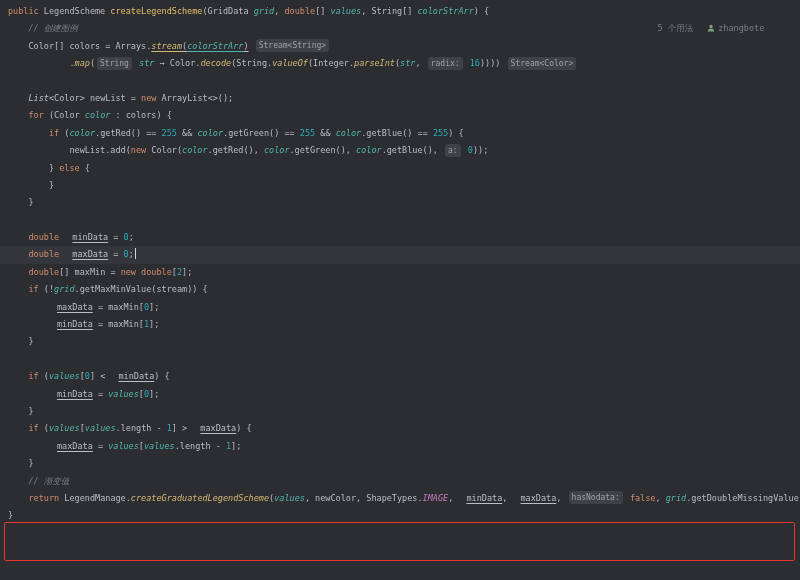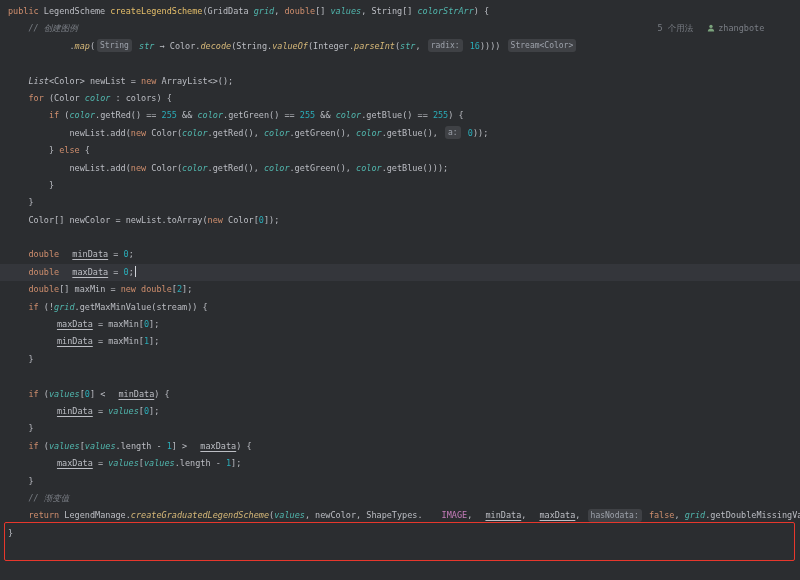--- a/index.html
+++ b/index.html
@@ -15,21 +15,21 @@
   }
   .line{height:17.4px;line-height:17.4px;white-space:pre;padding-left:8px;}
   .line.current{background:var(--linehl,#34363b);}
   .tok{color:var(--fg,#bcbec4);}
   .tok.k{color:var(--kw,#cf8e6d);}
   .tok.n{color:var(--num,#2aacb8);}
   .tok.c{color:var(--cmt,#7a7e85);font-style:italic;}
   .tok.f{color:var(--fn,#e6bf6a);}
   .tok.s{color:var(--sfn,#d5b778);font-style:italic;}
   .tok.a{color:var(--prm,#51b6ad);font-style:italic;}
-  .tok.ct{color:var(--cst,#c77dbb);margin-left:19px;}
+  .tok.ct{color:var(--cst,#c77dbb);font-style:italic;}
   .tok.ti{font-style:italic;}
   .tok.v{text-decoration:underline;text-underline-offset:2px;text-decoration-thickness:1px;padding-left:8px;}
   .tok.u{text-decoration:underline;text-underline-offset:2px;text-decoration-thickness:1px;}
   .tok.h{
     display:inline-block;background:var(--chipbg,#3f4145);color:var(--chipfg,#9da2ab);
     font-size:8px;line-height:11px;padding:1px 3px;border-radius:3px;margin:0 2px;
     vertical-align:0.5px;font-style:normal;
   }
   .caret{display:inline-block;width:1.5px;height:11px;background:var(--caret,#d1d4da);
     vertical-align:-2px;margin-left:1px;}
@@ -52,31 +52,30 @@
   <div class="codevision">
     <span class="cv-usages">5 个用法</span><span class="cv-author"><span class="cv-icon"><svg width="8" height="8" viewBox="0 0 8 8">
             <circle cx="4" cy="2.4" r="1.7" fill="#7ba37c"></circle>
             <path d="M0.8 7.6c0-1.9 1.4-3 3.2-3s3.2 1.1 3.2 3z" fill="#7ba37c"></path>
           </svg></span><span>zhangbote</span></span>
   </div>
   <div class="annotation-box" style="top: 522px; height: 38.8px;"></div>
   <div class="lines">
       <div class="line"><span class="tok k">public </span><span class="tok p">LegendScheme </span><span class="tok f">createLegendScheme</span><span class="tok p">(GridData </span><span class="tok a">grid</span><span class="tok p">, </span><span class="tok k">double</span><span class="tok p">[] </span><span class="tok a">values</span><span class="tok p">, String[] </span><span class="tok a">colorStrArr</span><span class="tok p">) {</span></div>
       <div class="line"><span class="tok c">    // 创建图例</span></div>
+      <div class="line"><span class="tok p">    Color[] colors = Arrays.</span><span class="tok s u">stream</span><span class="tok p u">(</span><span class="tok a u">colorStrArr</span><span class="tok p u">)</span><span class="tok p"> </span><span class="tok h">Stream&lt;String&gt;</span></div>
       <div class="line"><span class="tok p">            .</span><span class="tok s">map</span><span class="tok p">(</span><span class="tok h">String</span><span class="tok p"> </span><span class="tok a">str</span><span class="tok p"> → Color.</span><span class="tok s">decode</span><span class="tok p">(String.</span><span class="tok s">valueOf</span><span class="tok p">(Integer.</span><span class="tok s">parseInt</span><span class="tok p">(</span><span class="tok a">str</span><span class="tok p">, </span><span class="tok h">radix:</span><span class="tok p"> </span><span class="tok n">16</span><span class="tok p">))))</span><span class="tok p"> </span><span class="tok h">Stream&lt;Color&gt;</span></div>
       <div class="line"></div>
       <div class="line"><span class="tok p">    </span><span class="tok ti">List</span><span class="tok p">&lt;Color&gt; newList = </span><span class="tok k">new</span><span class="tok p"> ArrayList&lt;&gt;();</span></div>
       <div class="line"><span class="tok p">    </span><span class="tok k">for</span><span class="tok p"> (Color </span><span class="tok a">color</span><span class="tok p"> : colors) {</span></div>
       <div class="line"><span class="tok p">        </span><span class="tok k">if</span><span class="tok p"> (</span><span class="tok a">color</span><span class="tok p">.getRed() == </span><span class="tok n">255</span><span class="tok p"> &amp;&amp; </span><span class="tok a">color</span><span class="tok p">.getGreen() == </span><span class="tok n">255</span><span class="tok p"> &amp;&amp; </span><span class="tok a">color</span><span class="tok p">.getBlue() == </span><span class="tok n">255</span><span class="tok p">) {</span></div>
       <div class="line"><span class="tok p">            newList.add(</span><span class="tok k">new</span><span class="tok p"> Color(</span><span class="tok a">color</span><span class="tok p">.getRed(), </span><span class="tok a">color</span><span class="tok p">.getGreen(), </span><span class="tok a">color</span><span class="tok p">.getBlue(), </span><span class="tok h">a:</span><span class="tok p"> </span><span class="tok n">0</span><span class="tok p">));</span></div>
       <div class="line"><span class="tok p">        } </span><span class="tok k">else</span><span class="tok p"> {</span></div>
-      <div class="line"><span class="tok p">            newList.add(</span><span class="tok k">new</span><span class="tok p"> Color(</span><span class="tok a">color</span><span class="tok p">.getRed(), </span><span class="tok a">color</span><span class="tok p">.getGreen(), </span><span class="tok a">color</span><span class="tok p">.getBlue()));</span></div>
       <div class="line"><span class="tok p">        }</span></div>
       <div class="line"><span class="tok p">    }</span></div>
-      <div class="line"><span class="tok p">    Color[] newColor = newList.toArray(</span><span class="tok k">new</span><span class="tok p"> Color[</span><span class="tok n">0</span><span class="tok p">]);</span></div>
       <div class="line"></div>
       <div class="line"><span class="tok p">    </span><span class="tok k">double</span><span class="tok p"> </span><span class="tok v">minData</span><span class="tok p"> = </span><span class="tok n">0</span><span class="tok p">;</span></div>
       <div class="line current"><span class="tok p">    </span><span class="tok k">double</span><span class="tok p"> </span><span class="tok v">maxData</span><span class="tok p"> = </span><span class="tok n">0</span><span class="tok p">;</span><span class="caret"></span></div>
       <div class="line"><span class="tok p">    </span><span class="tok k">double</span><span class="tok p">[] maxMin = </span><span class="tok k">new</span><span class="tok p"> </span><span class="tok k">double</span><span class="tok p">[</span><span class="tok n">2</span><span class="tok p">];</span></div>
       <div class="line"><span class="tok p">    </span><span class="tok k">if</span><span class="tok p"> (!</span><span class="tok a">grid</span><span class="tok p">.getMaxMinValue(stream)) {</span></div>
       <div class="line"><span class="tok p">        </span><span class="tok v">maxData</span><span class="tok p"> = maxMin[</span><span class="tok n">0</span><span class="tok p">];</span></div>
       <div class="line"><span class="tok p">        </span><span class="tok v">minData</span><span class="tok p"> = maxMin[</span><span class="tok n">1</span><span class="tok p">];</span></div>
       <div class="line"><span class="tok p">    }</span></div>
       <div class="line"></div>
       <div class="line"><span class="tok p">    </span><span class="tok k">if</span><span class="tok p"> (</span><span class="tok a">values</span><span class="tok p">[</span><span class="tok n">0</span><span class="tok p">] &lt; </span><span class="tok v">minData</span><span class="tok p">) {</span></div>

